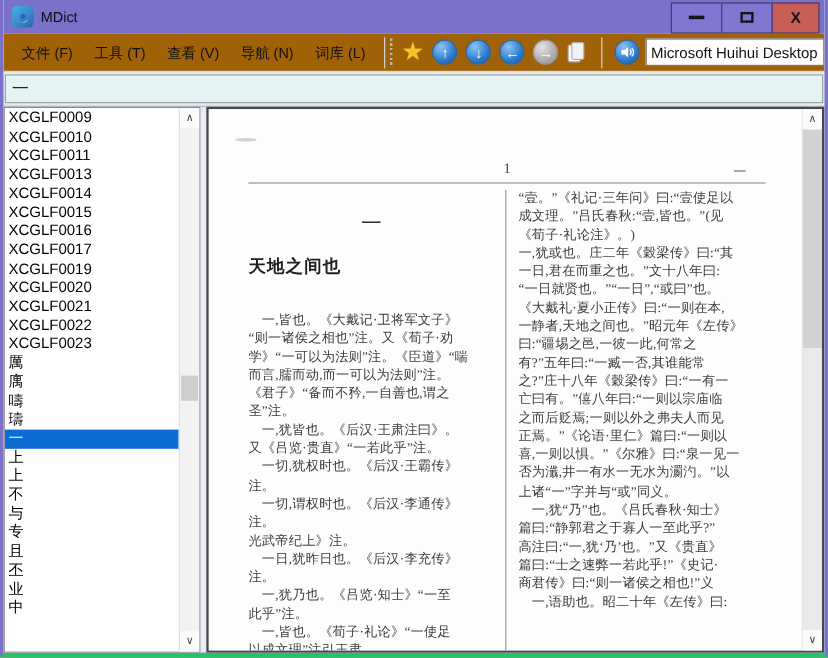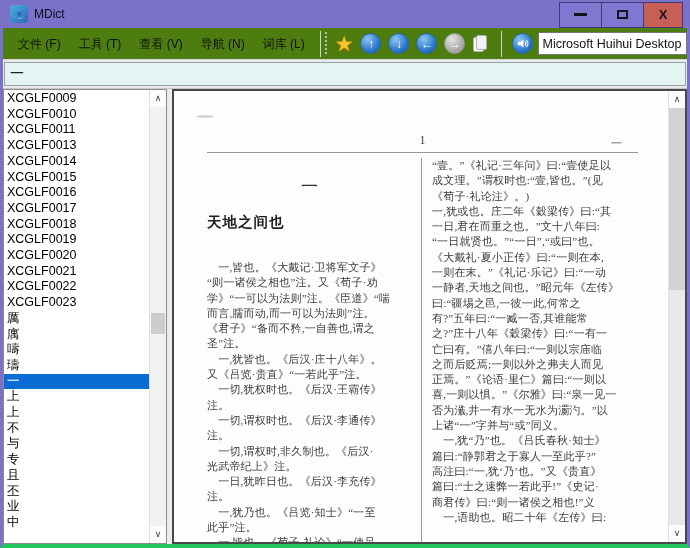--- a/index.html
+++ b/index.html
@@ -17,21 +17,21 @@
   .win-title { font-size:12px; color:#0c0c14; }
   .win-controls { margin-left:auto; display:flex; height:26px; margin-top:1px; margin-right:4px; }
   .win-btn { width:43px; height:26px; background:#8078d0; border:1px solid #403a78; margin-left:-1px;
     display:flex; align-items:center; justify-content:center; cursor:pointer; }
   .win-btn.close { width:40px; background:#c75f56; }
   .glyph-min { width:13px; height:3px; background:#14141e; }
   .glyph-max { width:11px; height:9px; border:2px solid #14141e; }
   .glyph-x { font-size:13px; font-weight:bold; color:#14141e; line-height:1; }
 
   
-  .menubar { height:32px; flex:none; background:#4d7c0f; border-bottom:1px solid #d7d7d7;
+  .menubar { height:32px; flex:none; background:#a16207; border-bottom:1px solid #d7d7d7;
     display:flex; align-items:center; overflow:hidden; }
   .menus { display:flex; align-items:center; padding-left:6px; }
   .menu-item { font-size:12px; color:#101010; padding:0 9px; line-height:30px; white-space:nowrap; cursor:default; }
   .tb-sep { width:1px; height:26px; background:#d0d0d0; margin:0 3px 0 6px; flex:none; }
   .grip { width:5px; height:24px; flex:none; margin-right:6px;
     background-image:repeating-linear-gradient(#b8b8b8 0 2px, transparent 2px 4px); background-size:2px 100%;
     background-repeat:no-repeat; background-position:center; }
   .toolbar { display:flex; align-items:center; gap:7px; flex:1; min-width:0; padding-right:0; }
   .tb-star { font-size:21px; color:#f6c42e; text-shadow:0 0 1px #c8860a, 0 1px 0 #a36c08; line-height:1; cursor:pointer; }
   .tb-circle { width:21px; height:21px; border-radius:50%; flex:none; display:flex; align-items:center;
@@ -166,21 +166,20 @@
       <div class="entry-list">
 
       <div class="entry-row">XCGLF0009</div>
           <div class="entry-row">XCGLF0010</div>
           <div class="entry-row">XCGLF0011</div>
           <div class="entry-row">XCGLF0013</div>
           <div class="entry-row">XCGLF0014</div>
           <div class="entry-row">XCGLF0015</div>
           <div class="entry-row">XCGLF0016</div>
           <div class="entry-row">XCGLF0017</div>
-          <div class="entry-row">XCGLF0018</div>
           <div class="entry-row">XCGLF0019</div>
           <div class="entry-row">XCGLF0020</div>
           <div class="entry-row">XCGLF0021</div>
           <div class="entry-row">XCGLF0022</div>
           <div class="entry-row">XCGLF0023</div>
           <div class="entry-row">厲</div>
           <div class="entry-row">庽</div>
           <div class="entry-row">嚋</div>
           <div class="entry-row">璹</div>
           <div class="entry-row selected">一</div>
@@ -218,48 +217,46 @@
             <div class="entry-big-char">一</div>
             <div class="book-title">天地之间也</div>
             <div class="lines">
 
             <div class="scan-line">　一,皆也。《大戴记·卫将军文子》</div>
                 <div class="scan-line">“则一诸侯之相也”注。又《荀子·劝</div>
                 <div class="scan-line">学》“一可以为法则”注。《臣道》“喘</div>
                 <div class="scan-line">而言,臑而动,而一可以为法则”注。</div>
                 <div class="scan-line">《君子》“备而不矜,一自善也,谓之</div>
                 <div class="scan-line">圣”注。</div>
-                <div class="scan-line">　一,犹皆也。《后汉·庄十八年》。</div>
+                <div class="scan-line">　一,犹皆也。《后汉·王肃注曰》。</div>
                 <div class="scan-line">又《吕览·贵直》“一若此乎”注。</div>
                 <div class="scan-line">　一切,犹权时也。《后汉·王霸传》</div>
                 <div class="scan-line">注。</div>
                 <div class="scan-line">　一切,谓权时也。《后汉·李通传》</div>
                 <div class="scan-line">注。</div>
-                <div class="scan-line">　一切,谓权时,非久制也。《后汉·</div>
                 <div class="scan-line">光武帝纪上》注。</div>
                 <div class="scan-line">　一日,犹昨日也。《后汉·李充传》</div>
                 <div class="scan-line">注。</div>
                 <div class="scan-line">　一,犹乃也。《吕览·知士》“一至</div>
                 <div class="scan-line">此乎”注。</div>
                 <div class="scan-line">　一,皆也。《荀子·礼论》“一使足</div>
                 <div class="scan-line">以成文理”注引王肃。</div>
               </div>
           </div>
           <div class="col-divider"></div>
           <div class="col-right">
             <div class="lines">
 
             <div class="scan-line">“壹。”《礼记·三年问》曰:“壹使足以</div>
-                <div class="scan-line">成文理。”谓权时也:“壹,皆也。”(见</div>
+                <div class="scan-line">成文理。”吕氏春秋:“壹,皆也。”(见</div>
                 <div class="scan-line">《荀子·礼论注》。)</div>
                 <div class="scan-line">一,犹或也。庄二年《穀梁传》曰:“其</div>
                 <div class="scan-line">一日,君在而重之也。”文十八年曰:</div>
                 <div class="scan-line">“一日就贤也。”“一日”,“或曰”也。</div>
                 <div class="scan-line">《大戴礼·夏小正传》曰:“一则在本,</div>
-                <div class="scan-line">一则在末。”《礼记·乐记》曰:“一动</div>
                 <div class="scan-line">一静者,天地之间也。”昭元年《左传》</div>
                 <div class="scan-line">曰:“疆埸之邑,一彼一此,何常之</div>
                 <div class="scan-line">有?”五年曰:“一臧一否,其谁能常</div>
                 <div class="scan-line">之?”庄十八年《穀梁传》曰:“一有一</div>
                 <div class="scan-line">亡曰有。”僖八年曰:“一则以宗庙临</div>
                 <div class="scan-line">之而后贬焉;一则以外之弗夫人而见</div>
                 <div class="scan-line">正焉。”《论语·里仁》篇曰:“一则以</div>
                 <div class="scan-line">喜,一则以惧。”《尔雅》曰:“泉一见一</div>
                 <div class="scan-line">否为瀸,井一有水一无水为瀱汋。”以</div>
                 <div class="scan-line">上诸“一”字并与“或”同义。</div>

